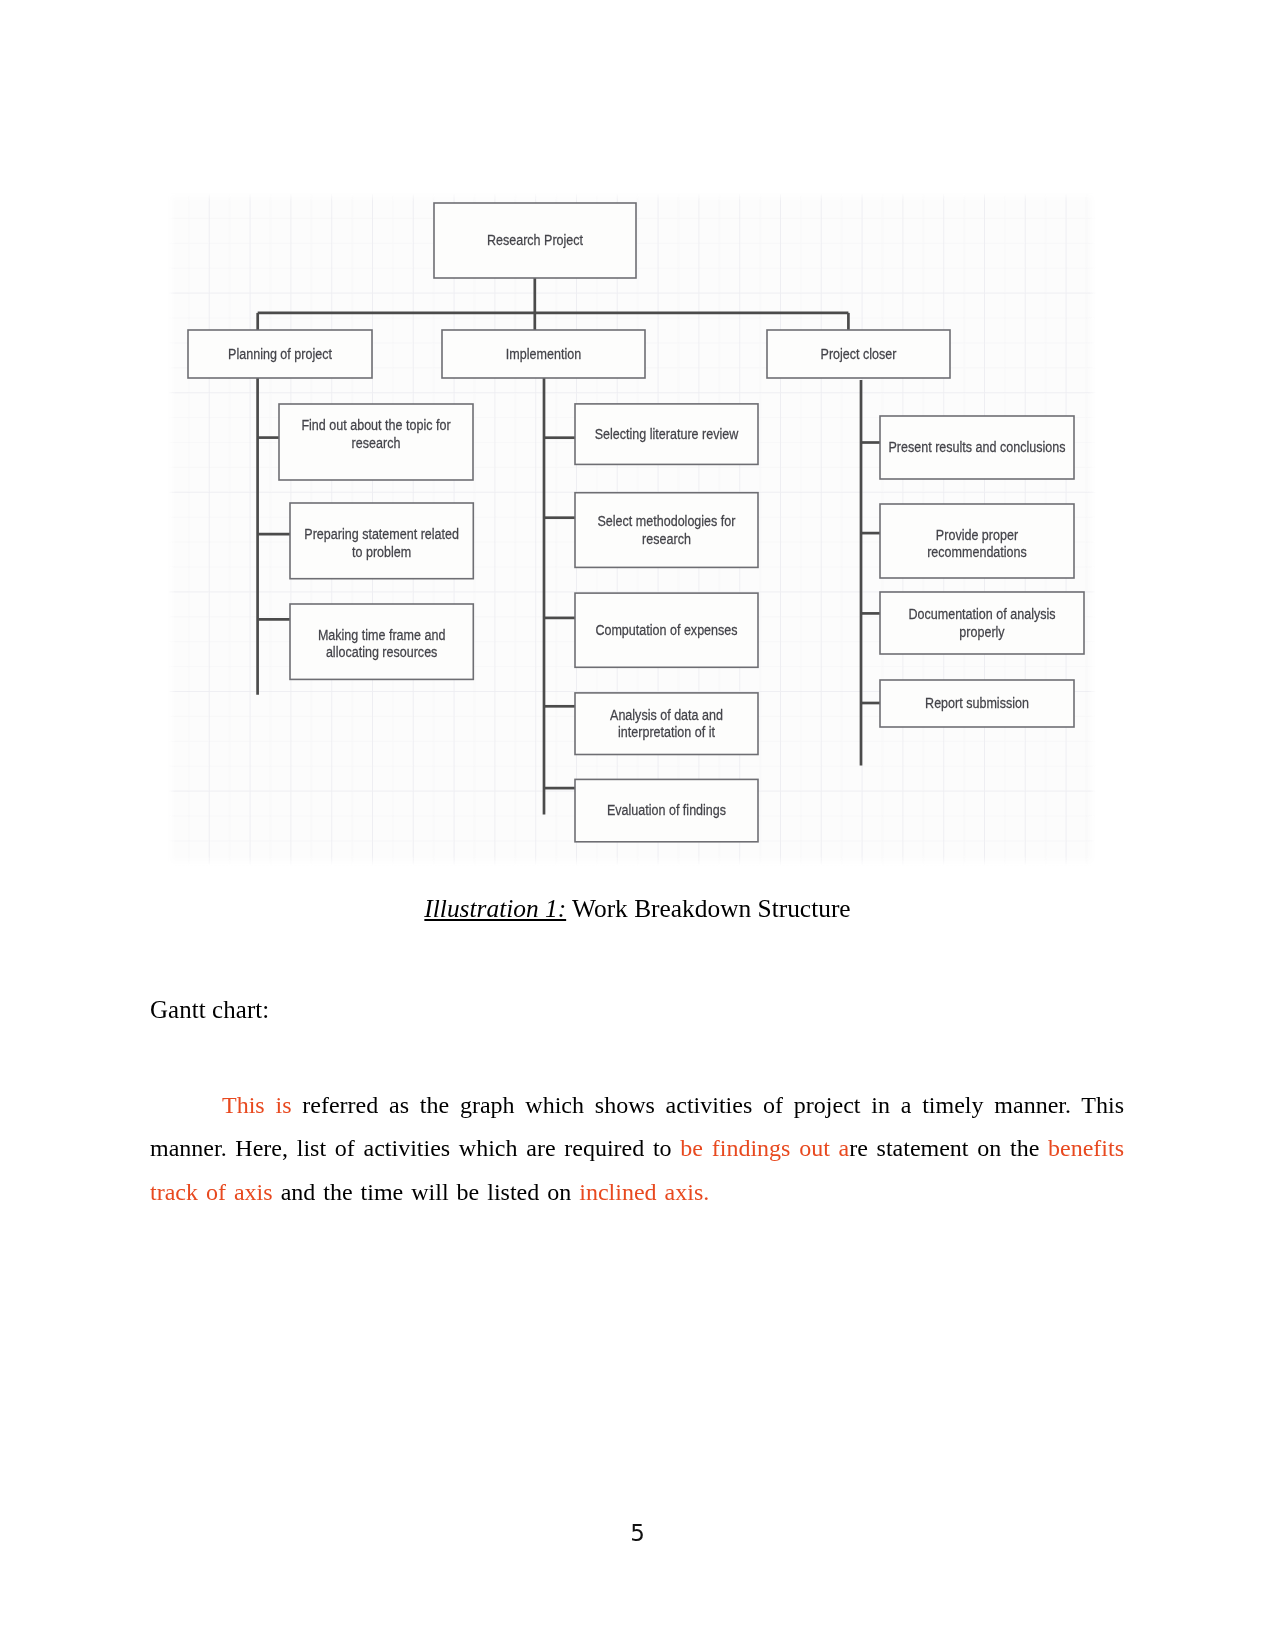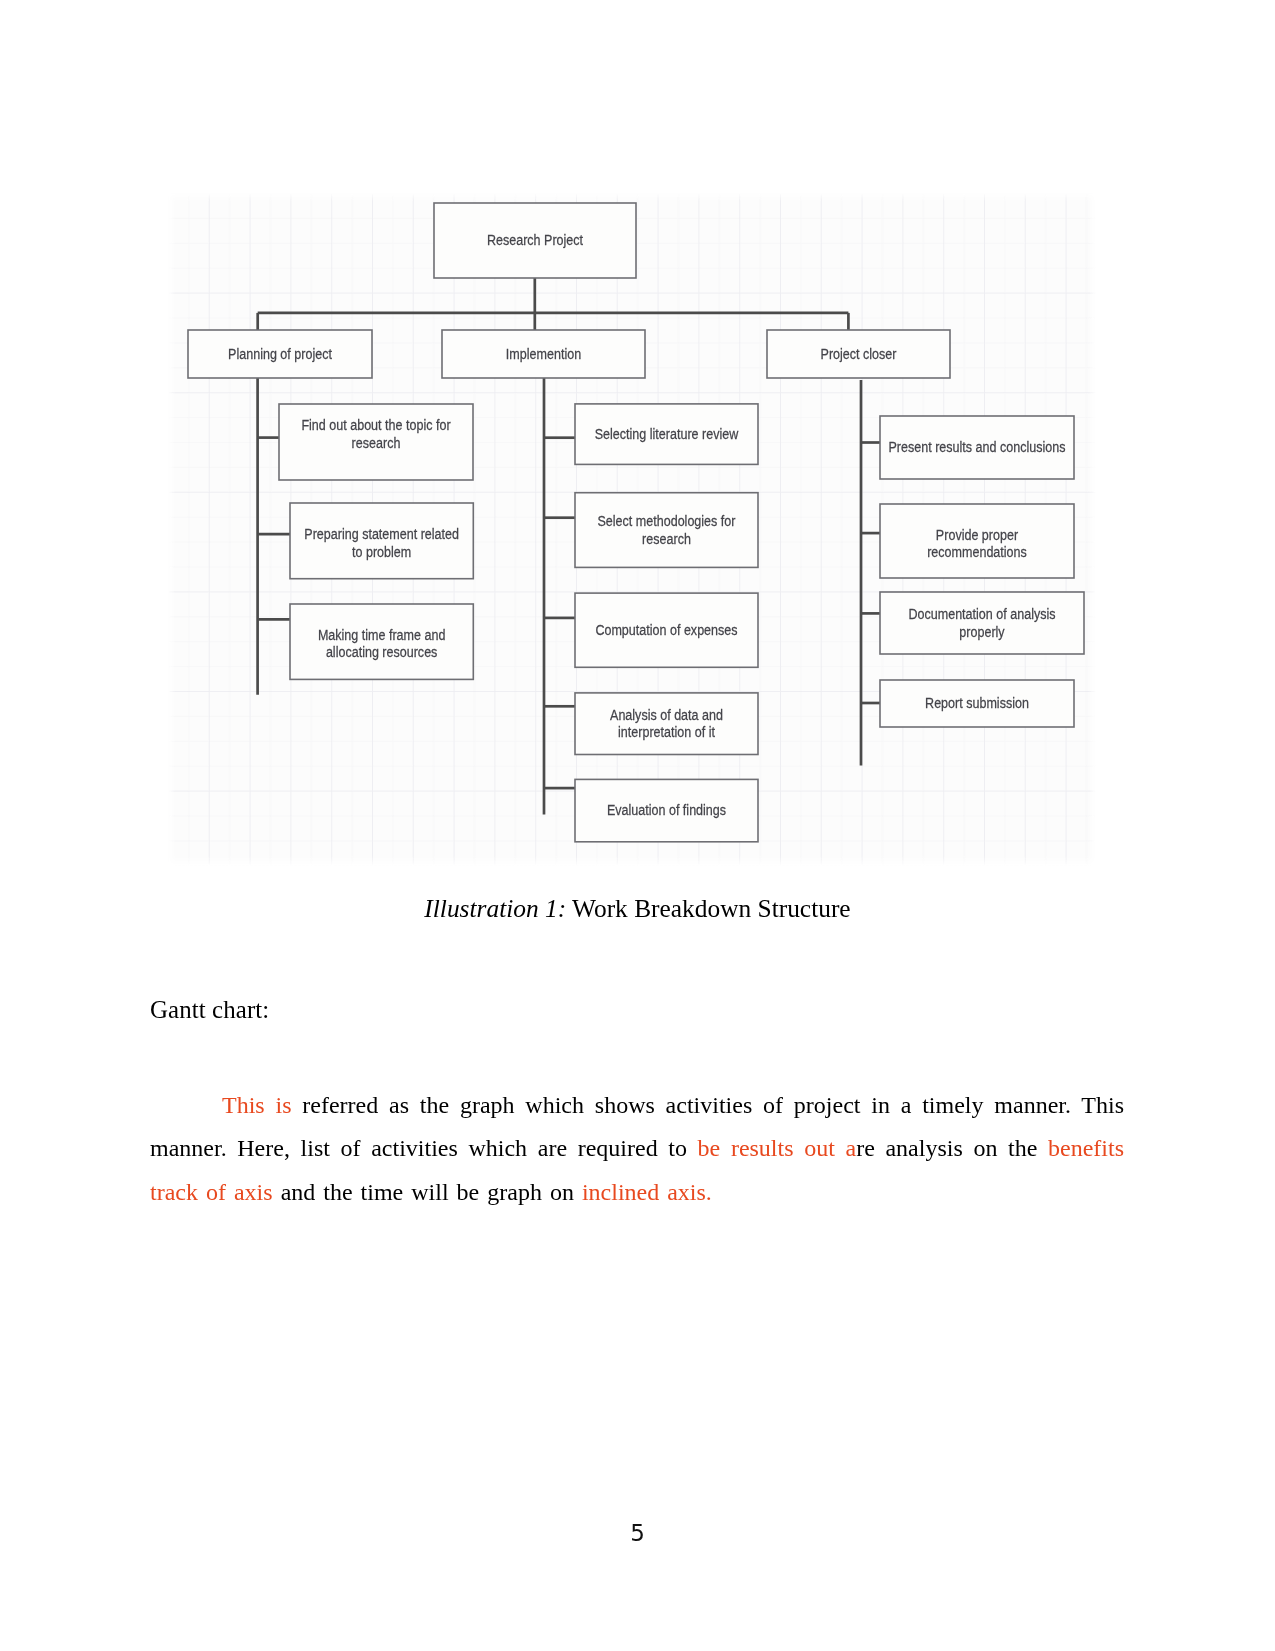--- a/index.html
+++ b/index.html
@@ -1,20 +1,20 @@
 <!DOCTYPE html>
 <html><head>
 <meta charset="utf-8">
 <style>
   html,body{margin:0;padding:0;}
   body{width:1275px;height:1651px;background:#fff;font-family:"Liberation Serif",serif;}
   .page{position:relative;width:1275px;height:1651px;overflow:hidden;}
   #wbs{position:absolute;left:168px;top:193px;width:928px;height:673px;filter:blur(0.62px);}
   .caption{position:absolute;left:0;top:894px;width:1275px;text-align:center;font-size:25.4px;color:#000;}
-  .caption i{font-style:italic;}
+  .caption i{font-style:italic;text-decoration:underline;}
   .h2{position:absolute;left:150px;top:995.5px;font-size:24.9px;font-weight:normal;letter-spacing:0.1px;}
   .para{position:absolute;left:150px;top:1084px;width:974px;font-size:24px;line-height:43.4px;}
   .pline{text-align:justify;text-align-last:justify;white-space:nowrap;}
   .pline.plast{text-align-last:left;white-space:nowrap;word-spacing:2px;}
   .pindent{display:inline-block;width:72px;}
   .o{color:#E8491F;}
   .pgnum{position:absolute;left:0;top:1520px;width:1275px;text-align:center;font-family:"DejaVu Sans",sans-serif;font-size:23px;color:#111;}
   .wbsLabel{font-family:"Liberation Sans",sans-serif;font-size:15.4px;fill:#434349;stroke:#434349;stroke-width:0.25;paint-order:stroke fill;}
 </style>
 </head>
@@ -140,18 +140,18 @@
         </g>
     </svg>
   </div>
 
   <div class="caption"><i>Illustration 1:</i><span> Work Breakdown Structure</span></div>
 
   <div class="h2">Gantt chart:</div>
 
   <div class="para">
       <div class="pline"><span class="pindent">&nbsp;</span><span class="o">This is </span><span>referred as the graph which shows activities of project in a timely manner. This</span></div>
-      <div class="pline"><span>manner. Here, list of activities which are required to </span><span class="o">be results out a</span><span>re analysis on the </span><span class="o">benefits</span></div>
-      <div class="pline plast"><span class="o">track of axis</span><span> and the time will be graph on </span><span class="o">inclined axis.</span></div>
+      <div class="pline"><span>manner. Here, list of activities which are required to </span><span class="o">be findings out a</span><span>re statement on the </span><span class="o">benefits</span></div>
+      <div class="pline plast"><span class="o">track of axis</span><span> and the time will be listed on </span><span class="o">inclined axis.</span></div>
     </div>
 
   <div class="pgnum">5</div>
 </div>
 
 </body></html>

